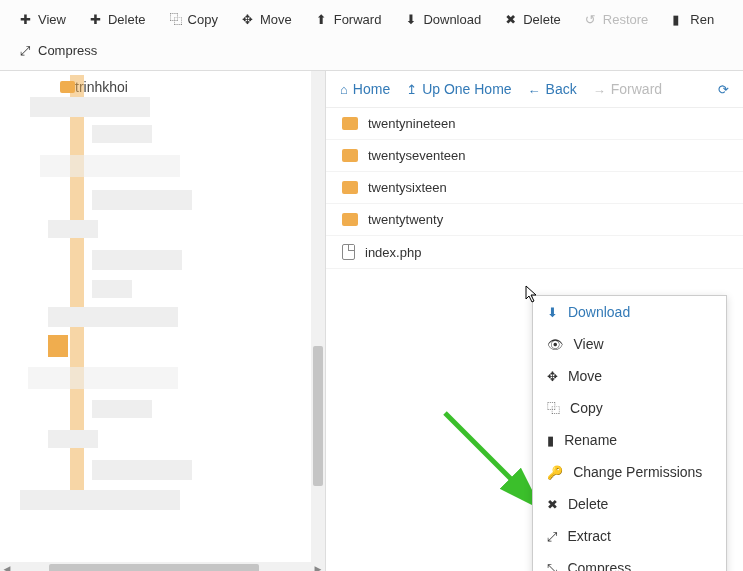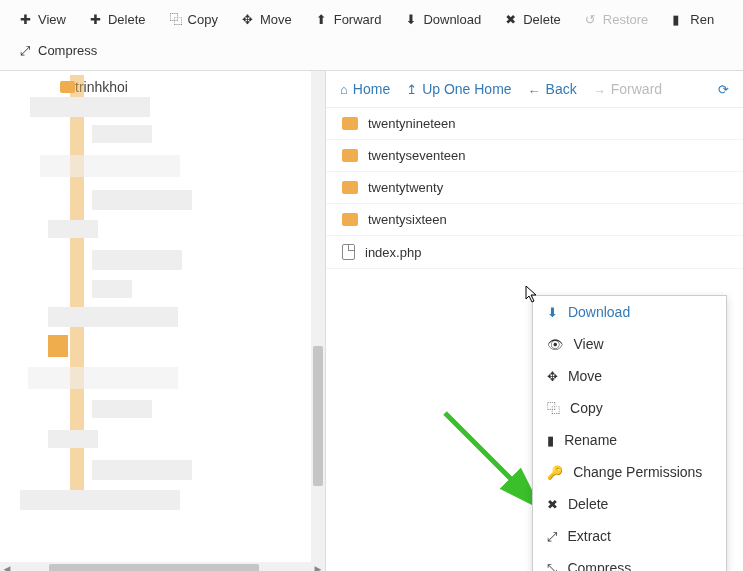--- a/index.html
+++ b/index.html
@@ -157,25 +157,25 @@
         <div class="file-row">
           <span class="folder-ic"></span>
           <span>twentynineteen</span>
         </div>
         <div class="file-row">
           <span class="folder-ic"></span>
           <span>twentyseventeen</span>
         </div>
         <div class="file-row">
           <span class="folder-ic"></span>
+          <span>twentysixteen</span>
+        </div>
+        <div class="file-row">
+          <span class="folder-ic"></span>
           <span>twentytwenty</span>
-        </div>
-        <div class="file-row">
-          <span class="folder-ic"></span>
-          <span>twentysixteen</span>
         </div>
         <div class="file-row">
           <span class="file-ic"></span>
           <span>index.php</span>
         </div>
       </div>
   </div>
 </div>
 
 <div class="context-menu">

